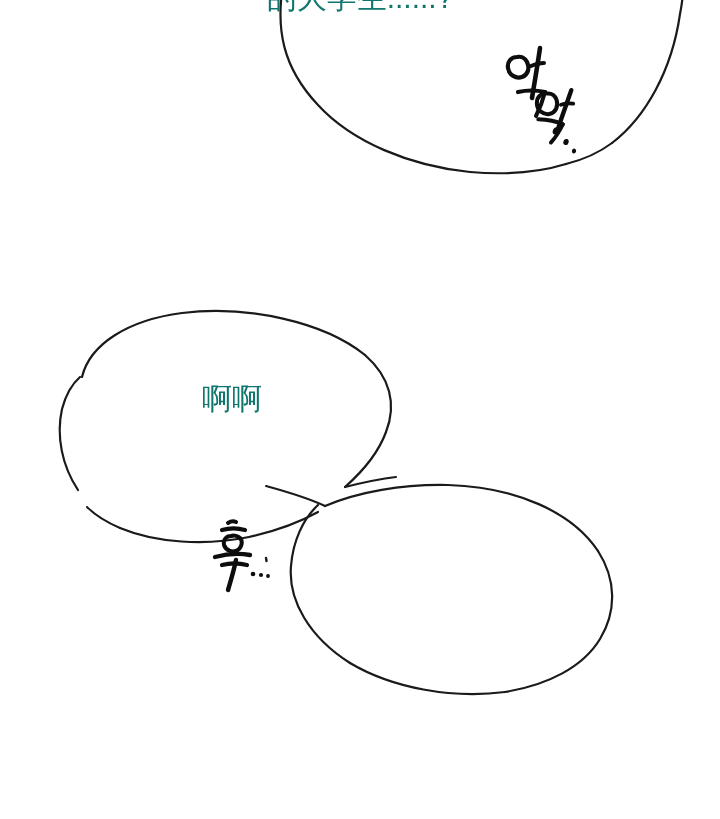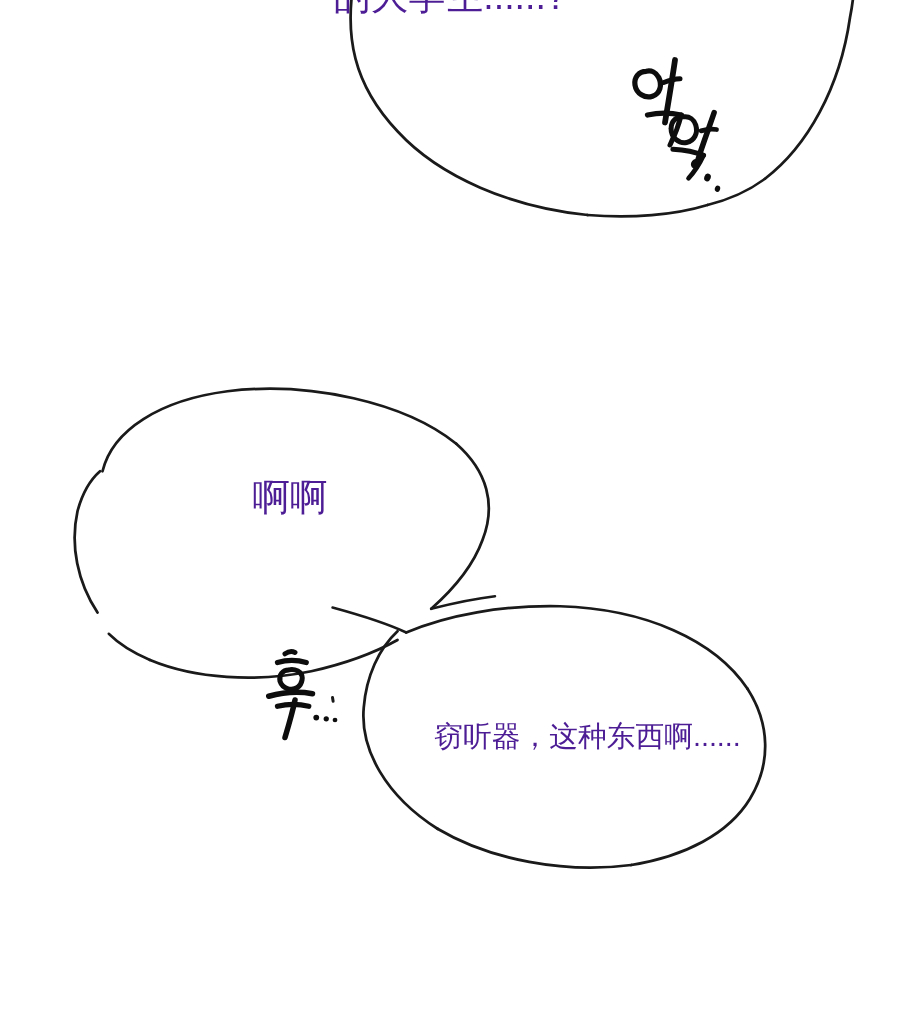--- a/index.html
+++ b/index.html
@@ -17,21 +17,21 @@
   }
   .layer {
     position: absolute;
     left: 0;
     top: 0;
     width: 720px;
     height: 819px;
   }
   .bubble-text {
     position: absolute;
-    color: #4c1d95;
+    color: #0f766e;
     font-family: "Liberation Sans", "DejaVu Sans", sans-serif;
     white-space: pre;
     text-align: left;
     line-height: 1.18;
     letter-spacing: 0px;
   }
   
   #bubble1-text {
     left: 360px;
     top: -20px;
@@ -169,15 +169,14 @@
         <circle cx="268" cy="576" r="1.9"></circle>
       </g>
     </g>
   </svg>
 
   <div class="bubble-text" id="bubble1-text">的大学生......?</div>
 
   <div class="bubble-text" id="bubble2-line1">啊啊</div>
 
 
-  <div class="bubble-text" id="bubble3-text">窃听器，这种东西啊......</div>
 
 </div>
 
 </body></html>

